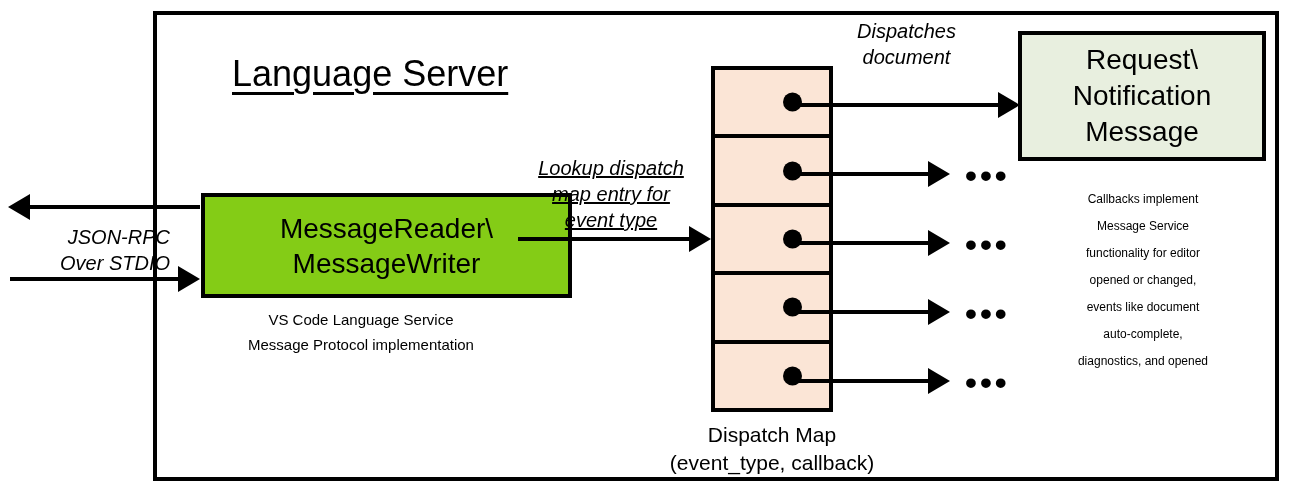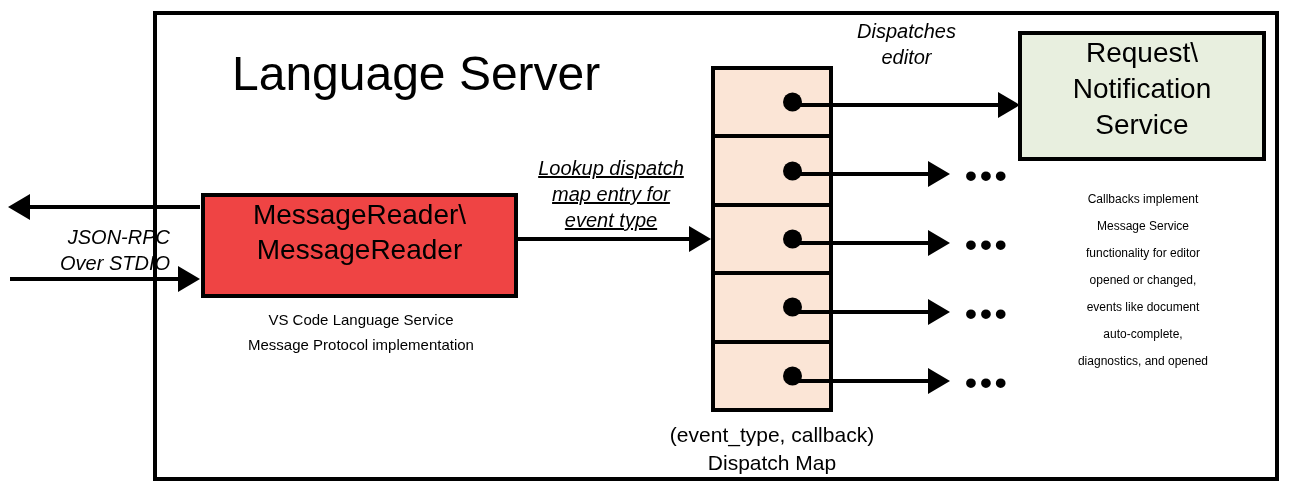--- a/index.html
+++ b/index.html
@@ -29,41 +29,43 @@
     border: 4px solid #000000;
     box-sizing: border-box;
     background: transparent;
   }
 
   
   #diagram-title {
     left: 232px;
     top: 50px;
     width: 400px;
-    font-size: 48px;
+    font-size: 36px;
     line-height: 48px;
+    text-decoration: underline;
     text-underline-offset: 6px;
     text-decoration-thickness: 3px;
     white-space: nowrap;
   }
 
   
   .node-box {
     border: 4px solid #000000;
     box-sizing: border-box;
     display: flex;
+    align-items: center;
     justify-content: center;
     text-align: center;
   }
   #message-box {
     left: 201px;
     top: 193px;
-    width: 317px;
+    width: 371px;
     height: 105px;
-    background: #ef4444;
+    background: #84cc16;
     font-size: 28px;
     line-height: 35px;
   }
   #callback-box {
     left: 1018px;
     top: 31px;
     width: 248px;
     height: 130px;
     background: #e8efdf;
     font-size: 28px;
@@ -191,21 +193,21 @@
   <div class="abs arrow-right" style="left:178px; top:266px;"></div>
 
   <div class="abs edge-label" id="label-jsonrpc">
     <div>JSON-RPC</div>
     <div>Over STDIO</div>
   </div>
 
   <div class="abs node-box" id="message-box">
     <div>
       <div>MessageReader\</div>
-      <div>MessageReader</div>
+      <div>MessageWriter</div>
     </div>
   </div>
   <div class="abs caption" id="message-caption">
     <div>VS Code Language Service</div>
     <div>Message Protocol implementation</div>
   </div>
 
   <div class="abs hline" style="left:518px; top:237px; width:174px;"></div>
   <div class="abs arrow-right" style="left:689px; top:226px;"></div>
   <div class="abs edge-label" id="label-lookup">
@@ -225,29 +227,29 @@
       <span class="map-dot"></span>
     </div>
     <div class="map-cell">
       <span class="map-dot"></span>
     </div>
     <div class="map-cell">
       <span class="map-dot"></span>
     </div>
   </div>
   <div class="abs caption" id="dispatch-caption">
+    <div>Dispatch Map</div>
     <div>(event_type, callback)</div>
-    <div>Dispatch Map</div>
   </div>
 
   <div class="abs hline" style="left:786px; top:103px; width:218px;"></div>
   <div class="abs arrow-right" style="left:998px; top:92px;"></div>
   <div class="abs edge-label" id="label-dispatches">
     <div>Dispatches</div>
-    <div>editor</div>
+    <div>document</div>
   </div>
 
   <div class="abs hline" style="left:786px; top:172px; width:148px;"></div>
   <div class="abs arrow-right" style="left:928px; top:161px;"></div>
   <div class="abs ellipsis" style="left:965px; top:165px;">•••</div>
 
   <div class="abs hline" style="left:786px; top:241px; width:148px;"></div>
   <div class="abs arrow-right" style="left:928px; top:230px;"></div>
   <div class="abs ellipsis" style="left:965px; top:234px;">•••</div>
 
@@ -256,21 +258,21 @@
   <div class="abs ellipsis" style="left:965px; top:303px;">•••</div>
 
   <div class="abs hline" style="left:786px; top:379px; width:148px;"></div>
   <div class="abs arrow-right" style="left:928px; top:368px;"></div>
   <div class="abs ellipsis" style="left:965px; top:372px;">•••</div>
 
   <div class="abs node-box" id="callback-box">
     <div>
       <div>Request\</div>
       <div>Notification</div>
-      <div>Service</div>
+      <div>Message</div>
     </div>
   </div>
 
   <div class="abs caption" id="callback-desc">
     <div>Callbacks implement</div>
     <div>Message Service</div>
     <div>functionality for editor</div>
     <div>opened or changed,</div>
     <div>events like document</div>
     <div>auto-complete,</div>

